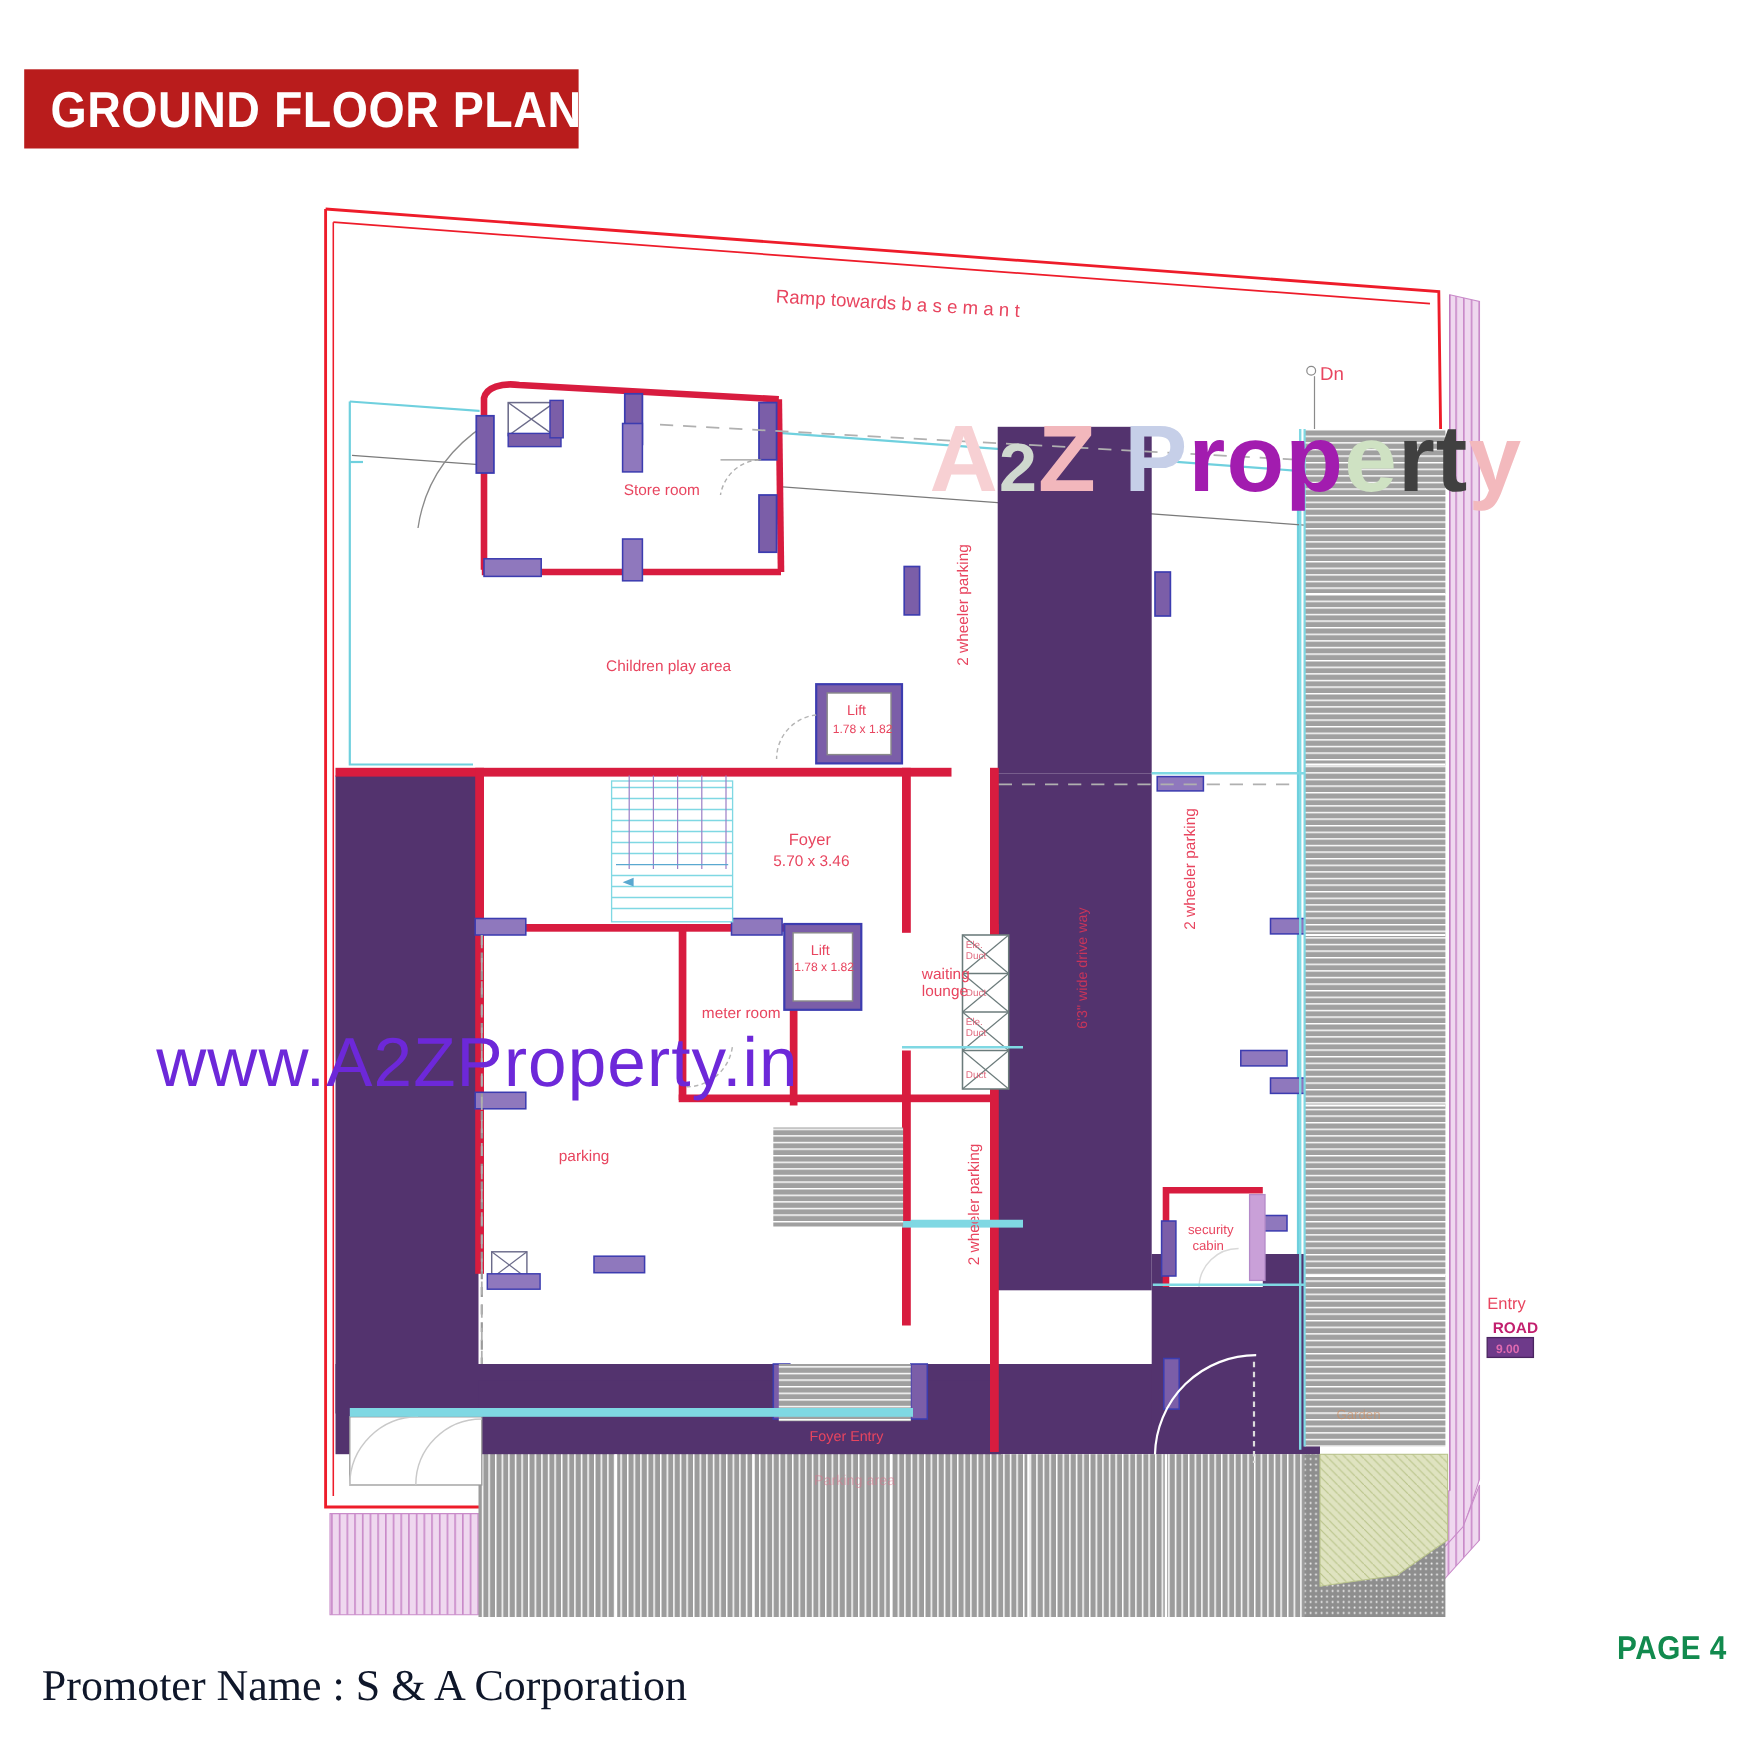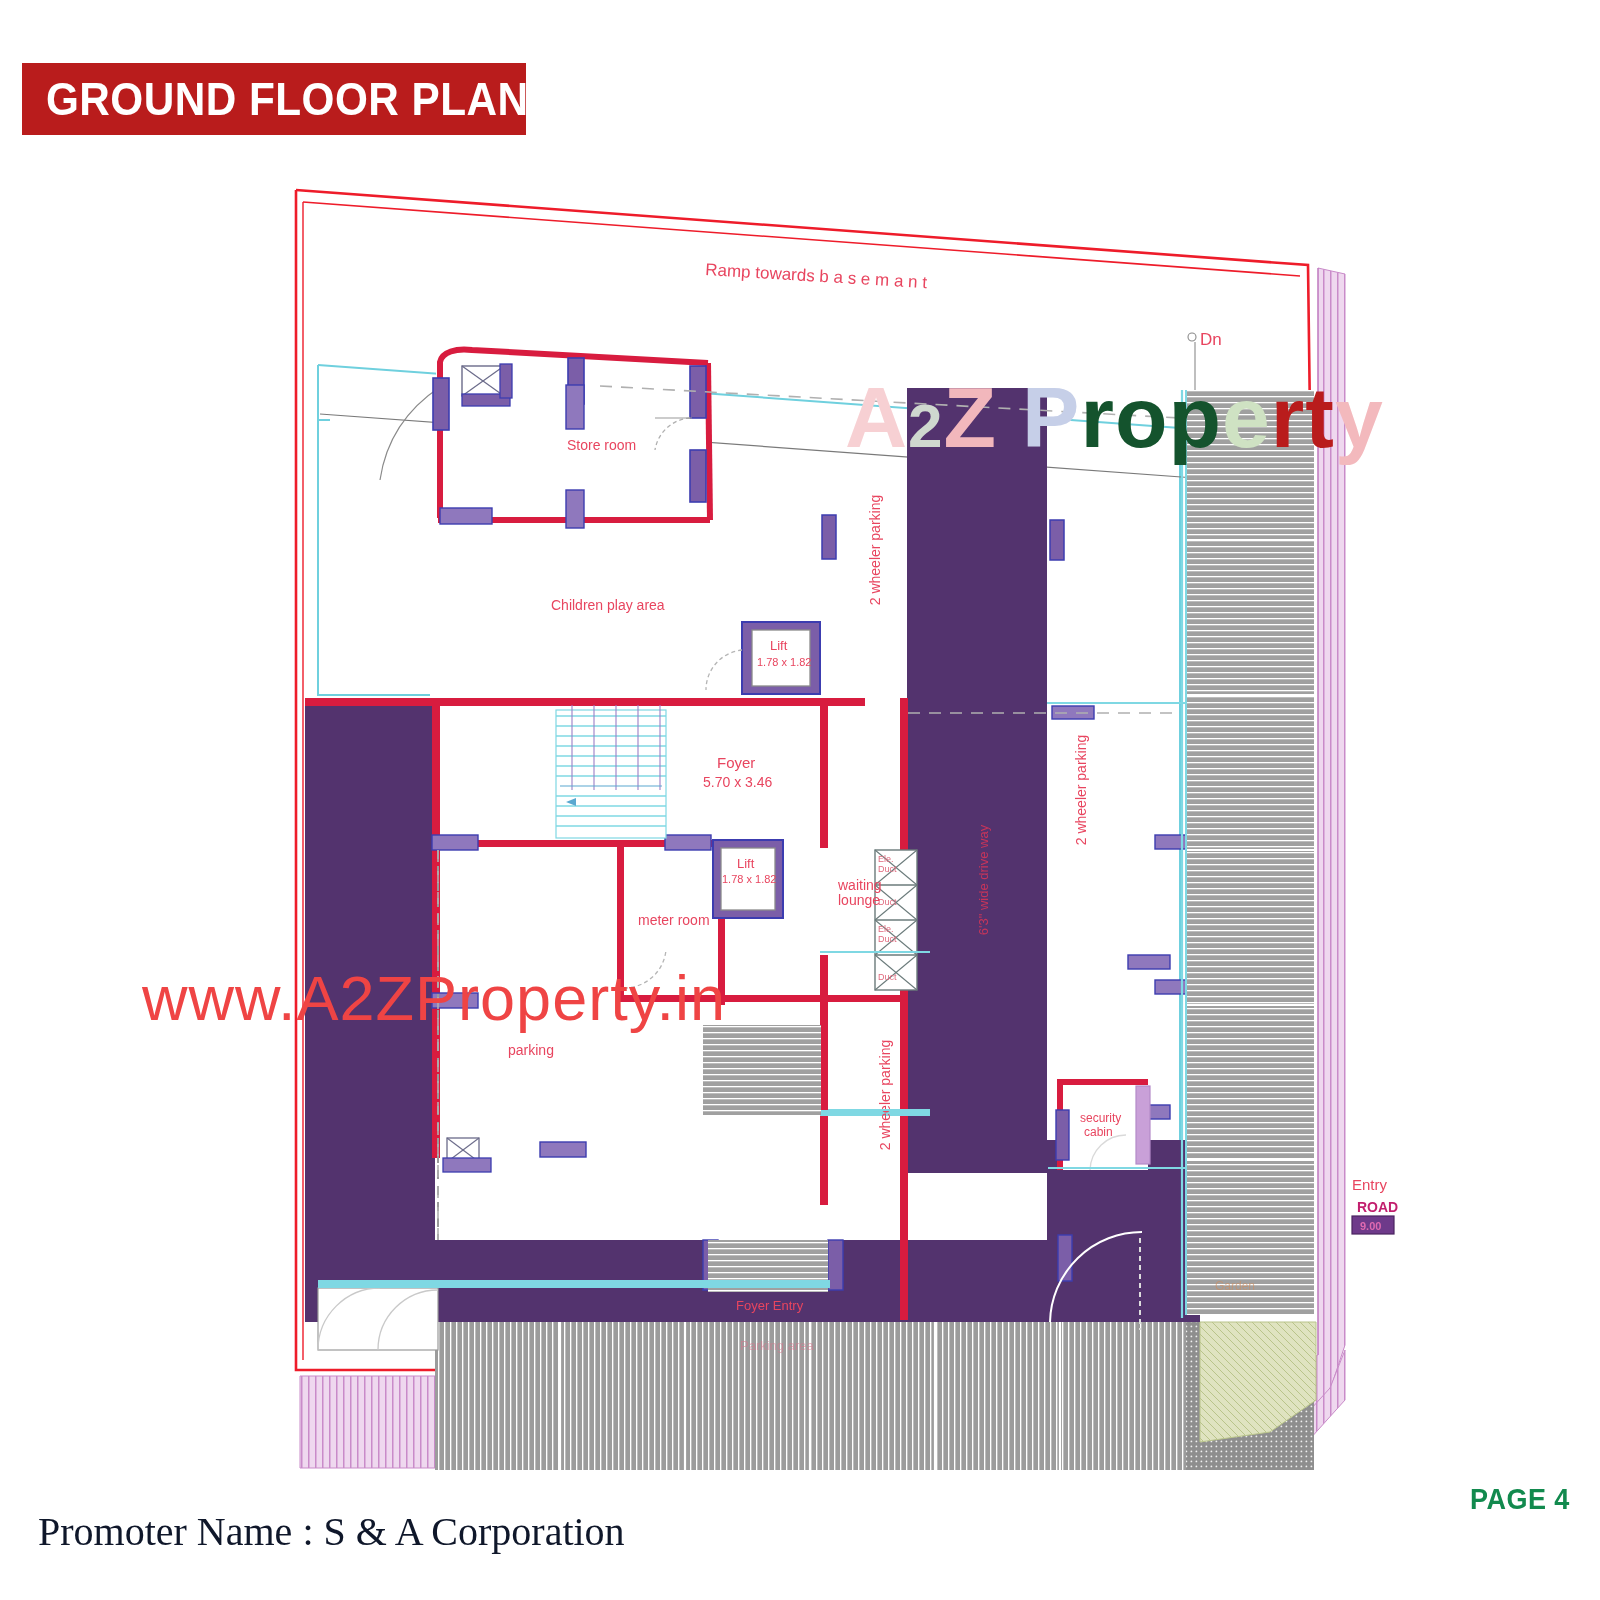--- a/index.html
+++ b/index.html
@@ -75,40 +75,39 @@
   .wm {
     position: absolute;
     pointer-events: none;
     user-select: none;
     white-space: nowrap;
   }
   #wm-url {
     left: 142px;
     top: 930px;
     font-size: 63px;
-    color: #ef4444;
+    color: #6d28d9;
     letter-spacing: 1px;
     font-family: "Liberation Sans", sans-serif;
-    margin-top: 32px;
   }
   #wm-logo {
     left: 845px;
     top: 368px;
     font-size: 86px;
     font-weight: bold;
     font-family: "Liberation Sans", sans-serif;
     letter-spacing: 1px;
   }
   #wm-logo .a { color: #f7d0d3; }
   #wm-logo .two { color: #cfd8cf; font-size: 62px; }
   #wm-logo .z { color: #f2b7bc; }
   #wm-logo .p { color: #c6cfe8; }
-  #wm-logo .rop { color: #14532d; text-align: center; }
+  #wm-logo .rop { color: #a21caf; text-align: center; }
   #wm-logo .e { color: #cfe2c3; }
-  #wm-logo .rt { color: #b91c1c; }
+  #wm-logo .rt { color: #404040; }
   #wm-logo .y { color: #f3b9bd; }
 </style>
 </head>
 <body>
 
 <div id="header-banner">
   <div id="header-title">GROUND FLOOR PLAN</div>
 </div>
 
 <div id="plan-canvas">

